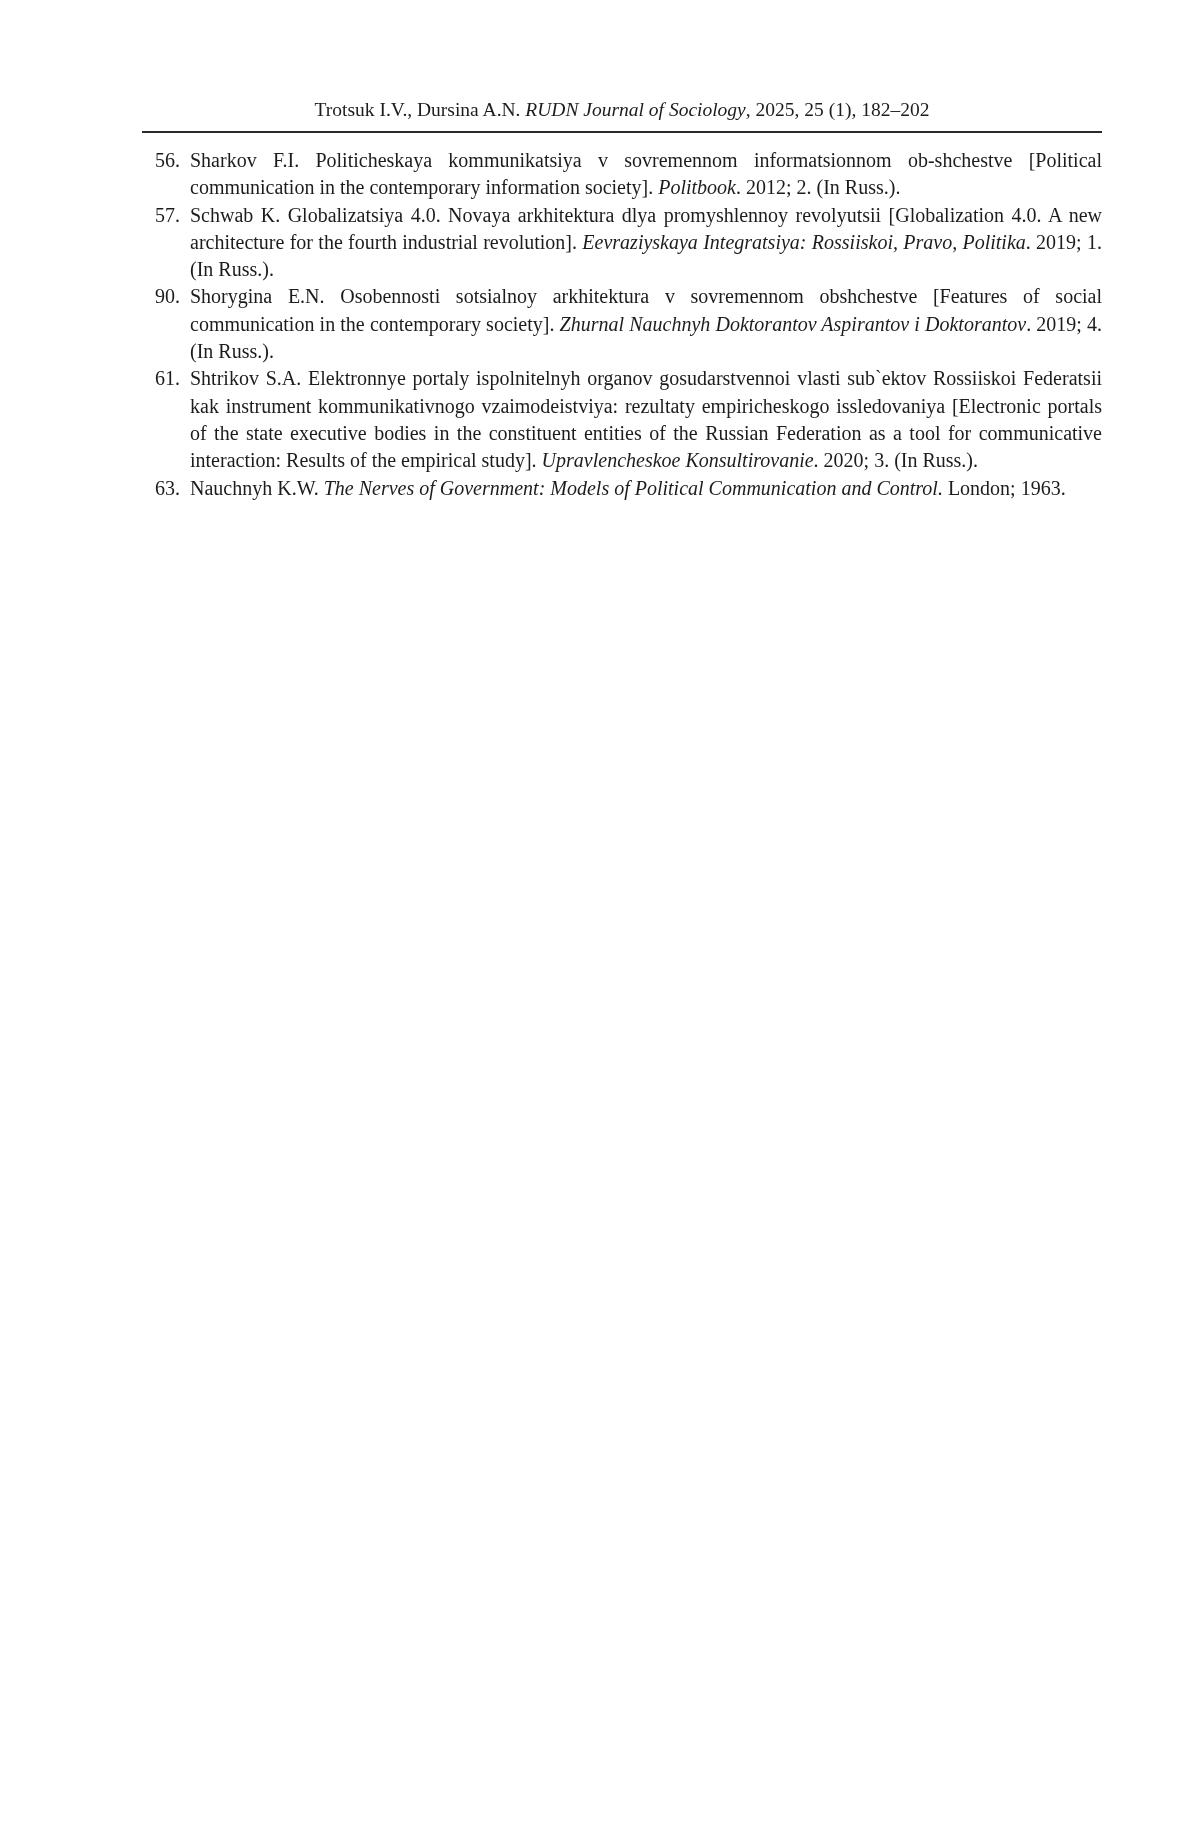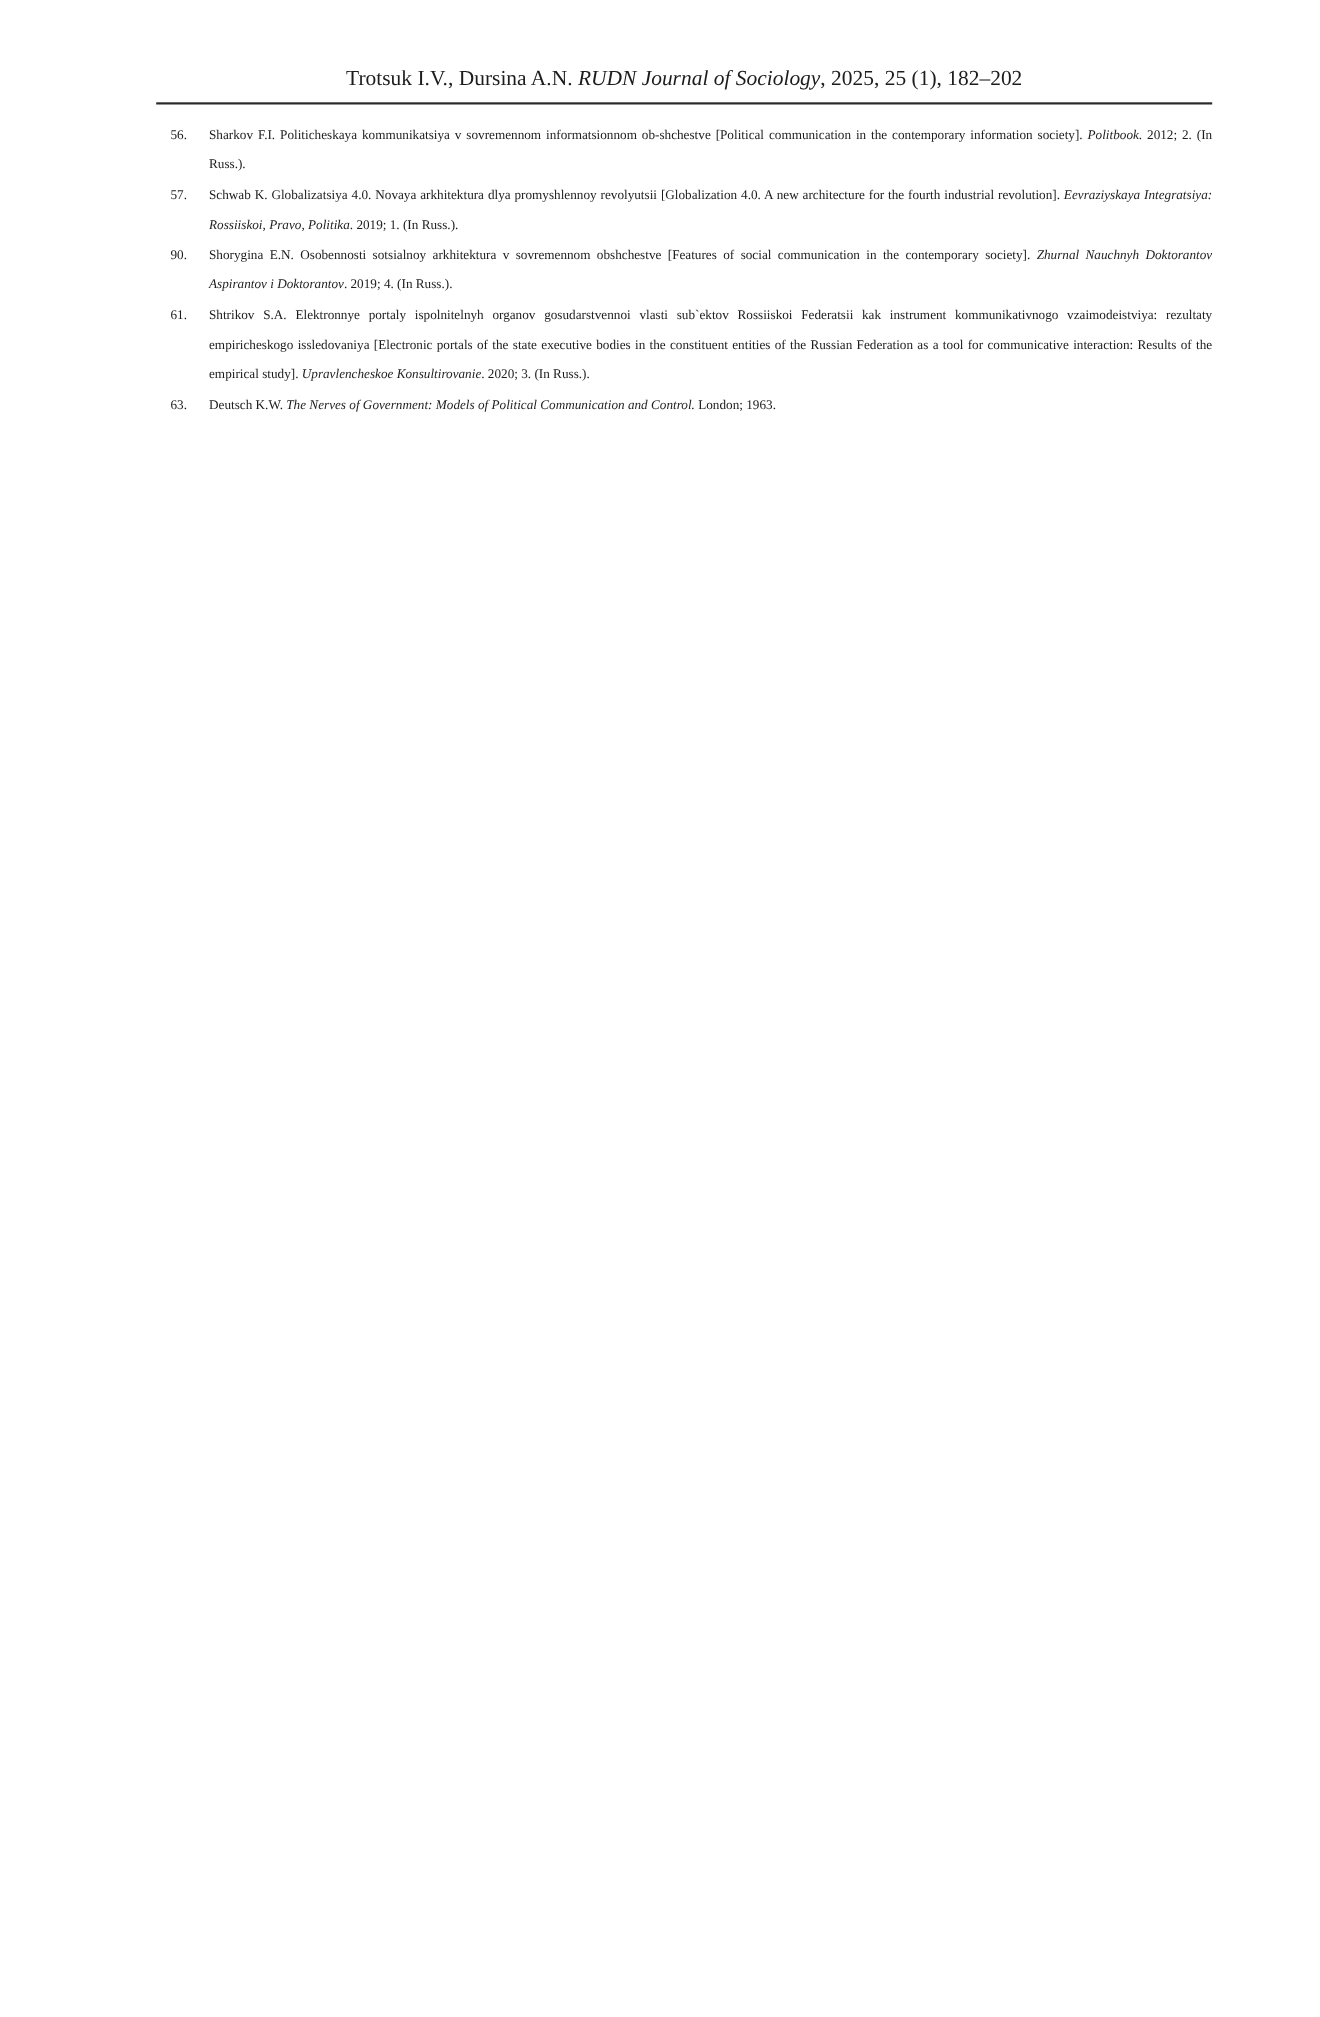--- a/index.html
+++ b/index.html
@@ -4,38 +4,38 @@
 <style>
   * { box-sizing: border-box; }
   html, body { margin: 0; padding: 0; background: #ffffff; }
   .page {
     position: relative;
     width: 1200px;
     height: 1834px;
     background: #ffffff;
     color: #1c1c1c;
     font-family: "Liberation Serif", serif;
-    padding: 60px 98px 0 142px;
+    padding: 98px 98px 0 142px;
   }
   .content { width: 960px; }
   .running-header {
     text-align: center;
     font-size: 19.5px;
     line-height: 24px;
     margin-bottom: 9px;
     white-space: nowrap;
   }
   .running-header .it { font-style: italic; }
   .header-rule {
     border: none;
     border-top: 2.5px solid #2a2a2a;
     margin: 0 0 14px 0;
     height: 0;
   }
-  .refs { font-size: 12px; line-height: 27.3px; }
+  .refs { font-size: 20px; line-height: 27.3px; }
   .ref {
     text-align: justify;
     padding-left: 48px;
   }
   .ref .num {
     display: inline-block;
     width: 48px;
     margin-left: -48px;
     padding-left: 13px;
     text-align: left;
@@ -52,17 +52,17 @@
       <span>Trotsuk I.V., Dursina A.N. </span><span class="it">RUDN Journal of Sociology</span><span>, 2025, 25 (1), 182–202</span>
     </div>
 
     <hr class="header-rule">
 
     <div class="refs" id="refs">
         <div class="ref"><span class="num">56.</span><span>Sharkov F.I. Politicheskaya kommunikatsiya v sovremennom informatsionnom ob-shchestve [Political communication in the contemporary information society]. </span><span class="it">Politbook</span><span>. 2012; 2. (In Russ.).</span></div>
         <div class="ref"><span class="num">57.</span><span>Schwab K. Globalizatsiya 4.0. Novaya arkhitektura dlya promyshlennoy revolyutsii [Globalization 4.0. A new architecture for the fourth industrial revolution]. </span><span class="it">Eevraziyskaya Integratsiya: Rossiiskoi, Pravo, Politika</span><span>. 2019; 1. (In Russ.).</span></div>
         <div class="ref"><span class="num">90.</span><span>Shorygina E.N. Osobennosti sotsialnoy arkhitektura v sovremennom obshchestve [Features of social communication in the contemporary society]. </span><span class="it">Zhurnal Nauchnyh Doktorantov Aspirantov i Doktorantov</span><span>. 2019; 4. (In Russ.).</span></div>
         <div class="ref"><span class="num">61.</span><span>Shtrikov S.A. Elektronnye portaly ispolnitelnyh organov gosudarstvennoi vlasti sub`ektov Rossiiskoi Federatsii kak instrument kommunikativnogo vzaimodeistviya: rezultaty empiricheskogo issledovaniya [Electronic portals of the state executive bodies in the constituent entities of the Russian Federation as a tool for communicative interaction: Results of the empirical study]. </span><span class="it">Upravlencheskoe Konsultirovanie</span><span>. 2020; 3. (In Russ.).</span></div>
-        <div class="ref"><span class="num">63.</span><span>Deutsch K.W. </span><span class="it">The Nerves of Government: Models of Political Communication and Control.</span><span> London; 1963.</span></div>
+        <div class="ref"><span class="num">63.</span><span>Nauchnyh K.W. </span><span class="it">The Nerves of Government: Models of Political Communication and Control.</span><span> London; 1963.</span></div>
       </div>
 
   </div>
 </div>
 
 </body></html>

